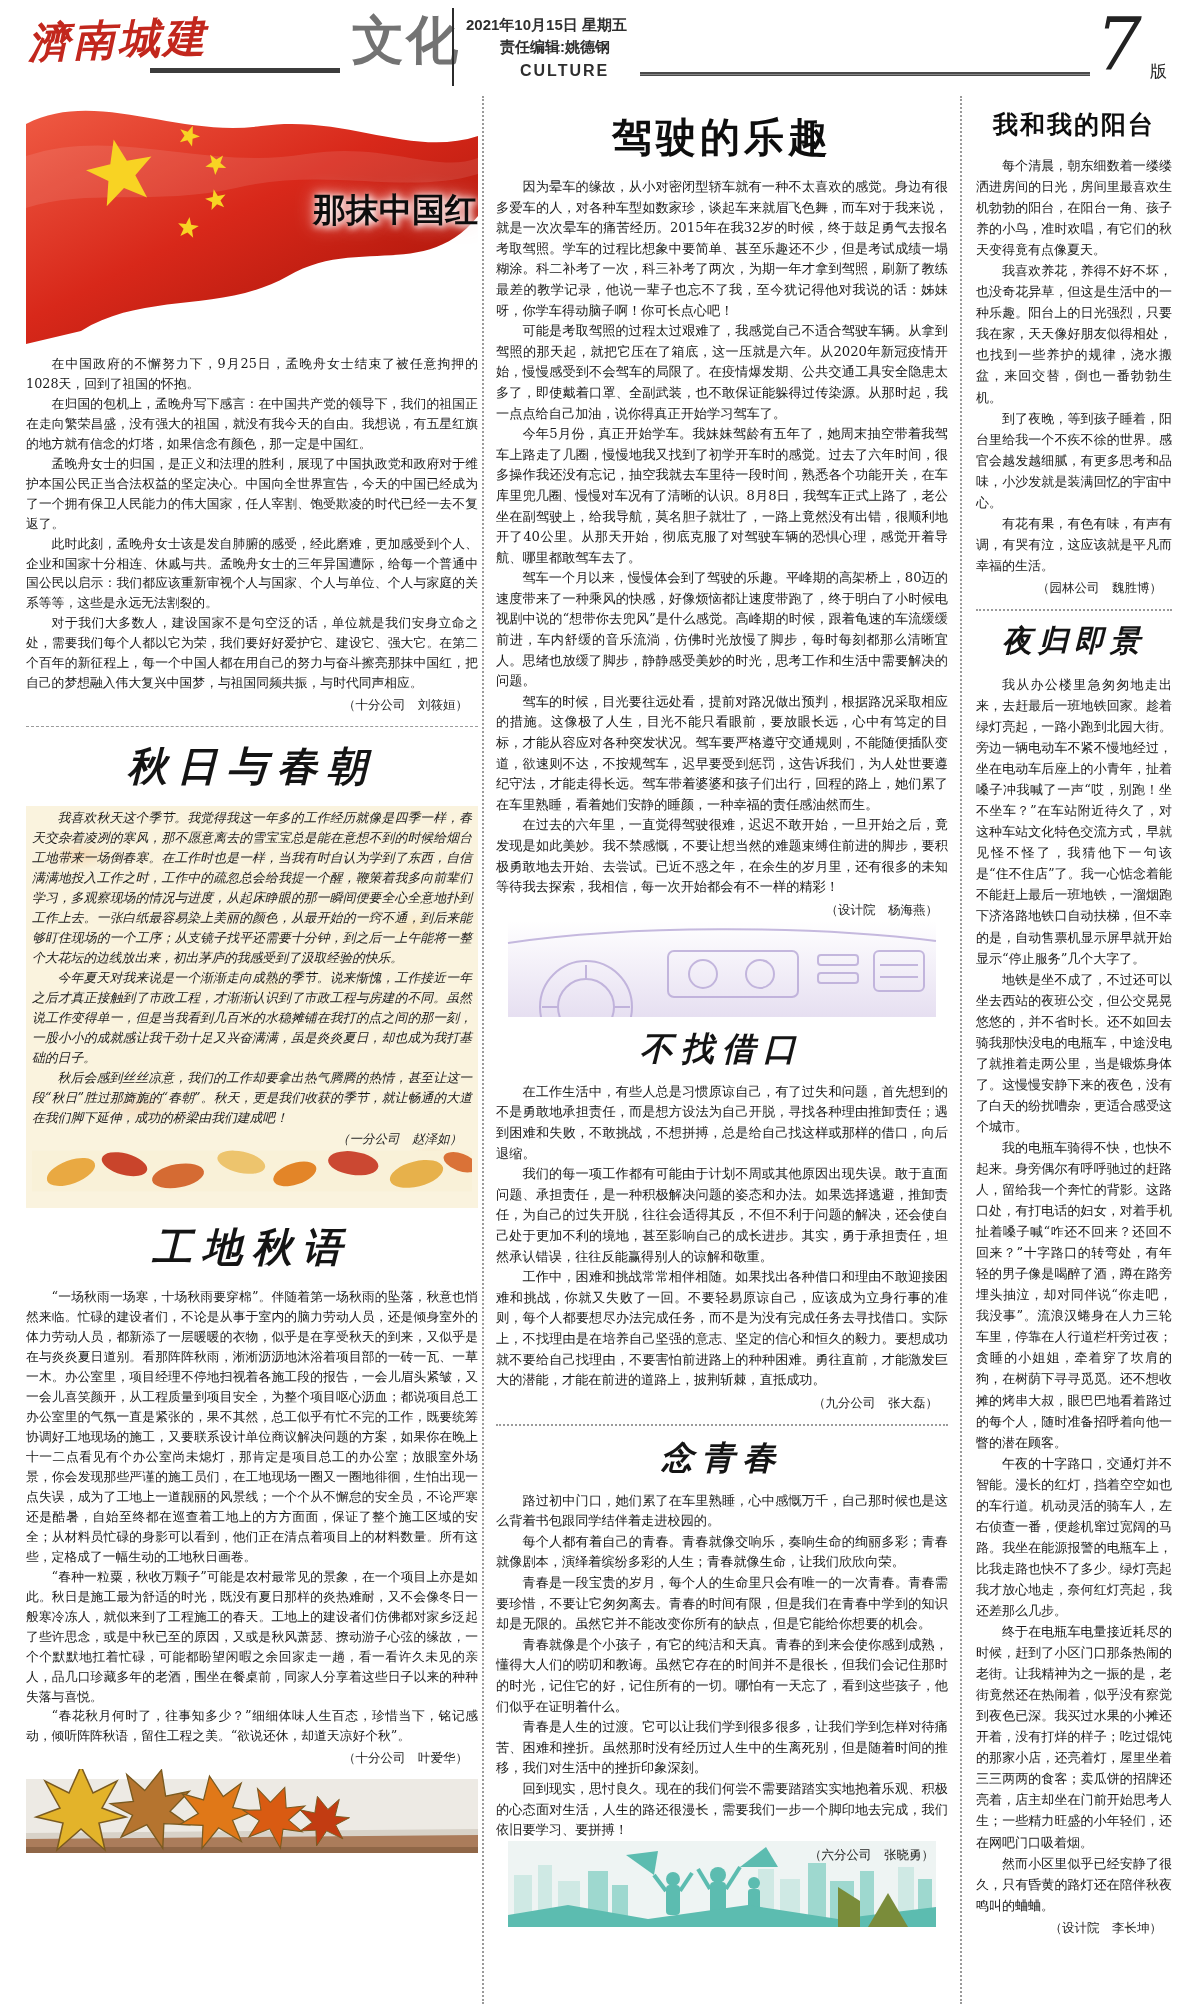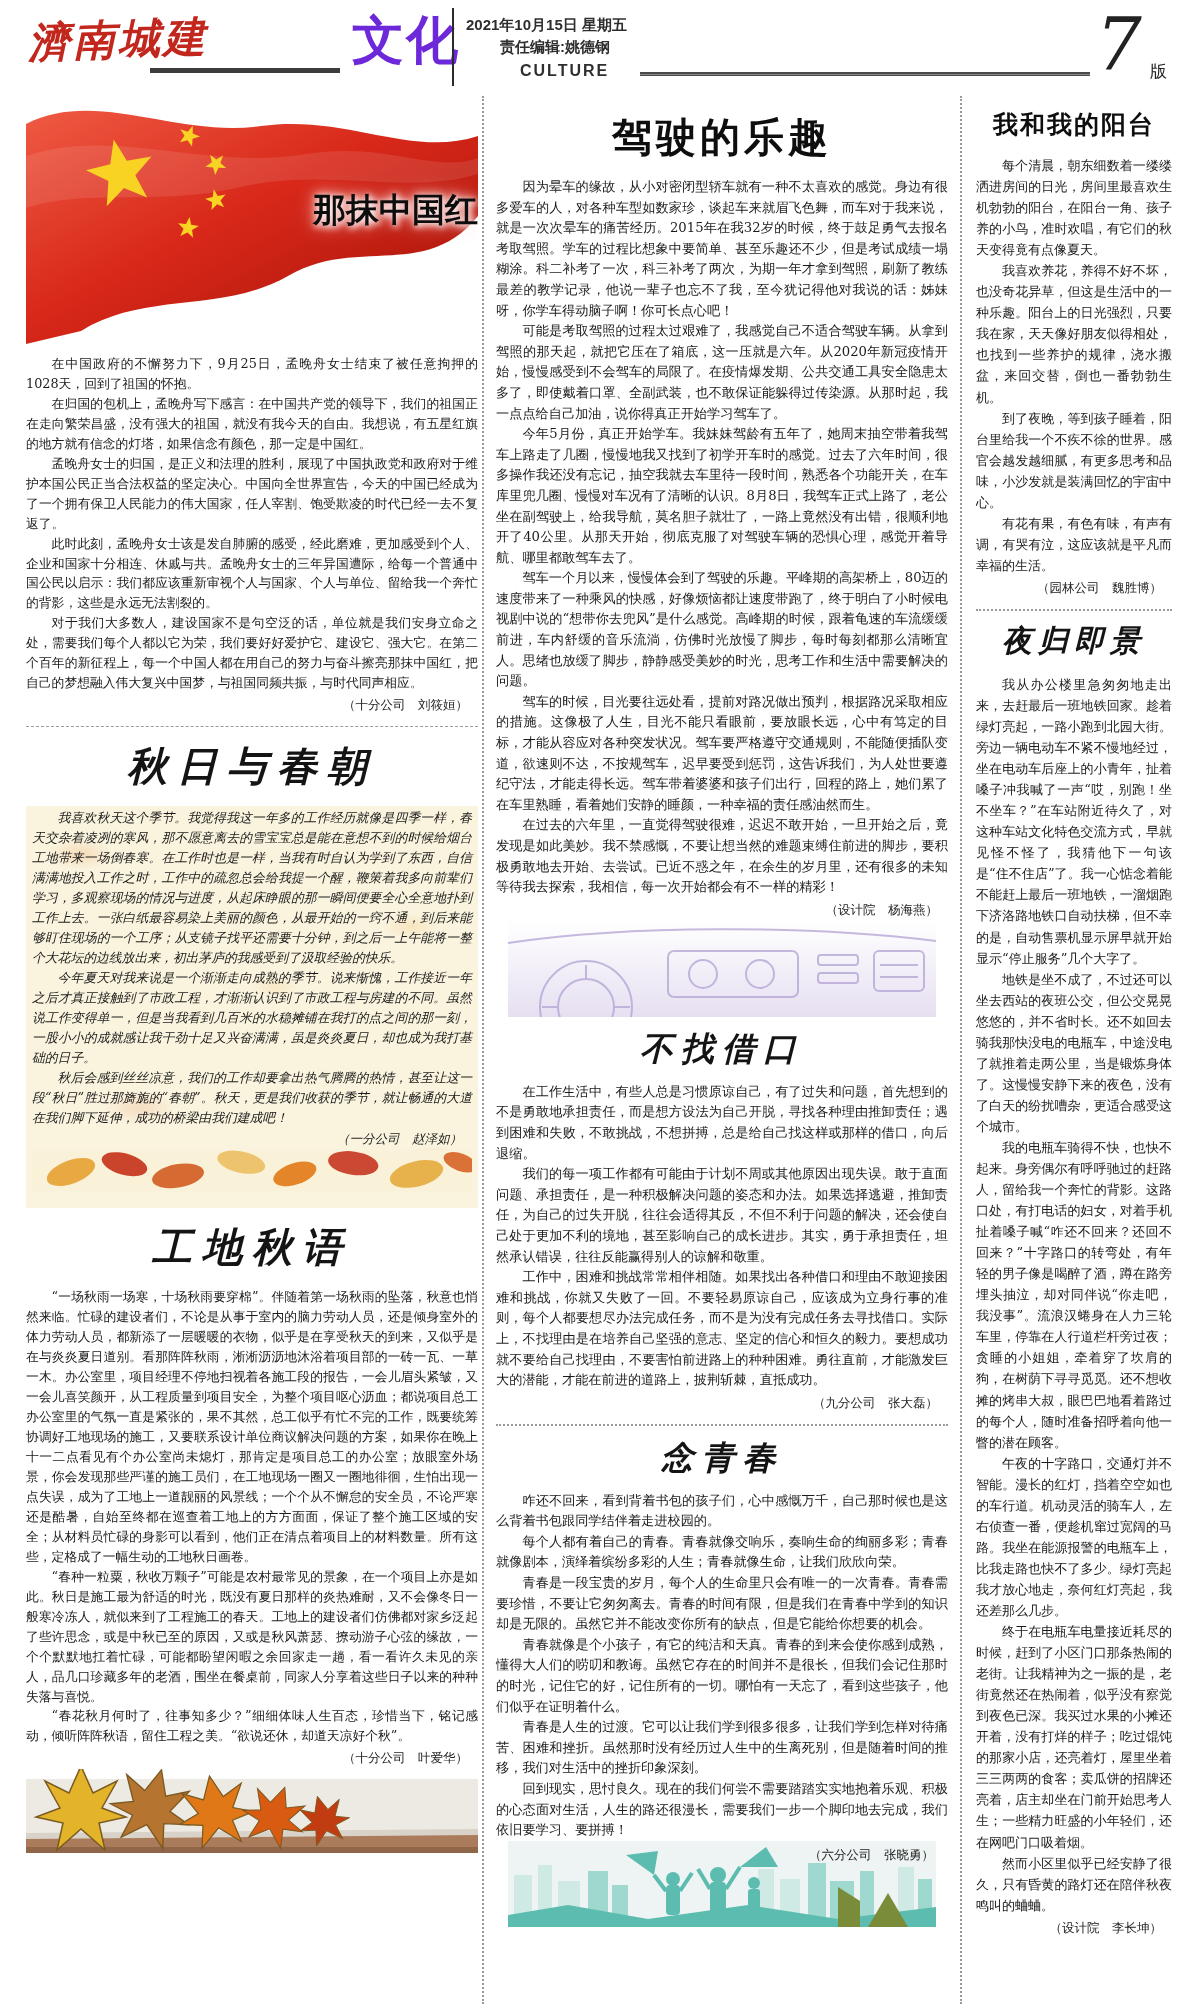--- a/index.html
+++ b/index.html
@@ -4,21 +4,21 @@
 <style>
   html,body{margin:0;padding:0;background:#e8e8e8;}
   .page{position:relative;width:1198px;height:2013px;margin:0 auto;background:#ffffff;
         font-family:"DejaVu Serif","Liberation Serif",serif;color:#1a1a1a;overflow:hidden;box-sizing:border-box;}
   
   .hdr{position:relative;height:94px;}
   .masthead{position:absolute;left:28px;top:12px;font-size:42px;font-weight:bold;font-style:italic;
             color:#c2271d;letter-spacing:3px;font-family:"DejaVu Serif",serif;transform:rotate(-2deg);}
   .masthead-rule{position:absolute;left:150px;top:68px;width:190px;height:5px;background:#3c3c3c;}
   .sec-cn{position:absolute;left:352px;top:6px;font-size:52px;font-weight:900;
-          font-family:"Liberation Sans",sans-serif;letter-spacing:2px;color:#6d28d9;}
+          font-family:"Liberation Sans",sans-serif;letter-spacing:2px;color:#737373;}
   .hdr-vline{position:absolute;left:452px;top:8px;width:2px;height:78px;background:#2b2b2b;}
   .hdr-date{position:absolute;left:466px;top:16px;font-size:15px;font-weight:bold;color:#2e2e2e;
             font-family:"Liberation Sans",sans-serif;}
   .hdr-editor{position:absolute;left:500px;top:38px;font-size:15px;font-weight:bold;color:#2e2e2e;
             font-family:"Liberation Sans",sans-serif;}
   .sec-en{position:absolute;left:520px;top:62px;font-size:16px;font-weight:bold;letter-spacing:2px;
           color:#2e2e2e;font-family:"Liberation Sans",sans-serif;}
   .hdr-rule{position:absolute;left:640px;top:72px;width:450px;height:4px;background:#4a4a4a;}
   .hdr-rule-thin{position:absolute;left:640px;top:74px;width:450px;height:1px;background:#888;}
   .page-num{position:absolute;left:1096px;top:2px;font-size:72px;font-style:italic;color:#222;
@@ -104,21 +104,21 @@
               <path transform="translate(162,132) scale(0.5) rotate(80)" d="M0,-22 L5.3,-7.3 L20.9,-6.8 L8.6,2.6 L12.9,17.8 L0,9 L-12.9,17.8 L-8.6,2.6 L-20.9,-6.8 L-5.3,-7.3 Z"></path>
             </g>
           </svg>
           <div class="t-flag">
             <div>那抹中国红</div>
           </div>
         </div>
         <p class="body">在中国政府的不懈努力下，9月25日，孟晚舟女士结束了被任意拘押的1028天，回到了祖国的怀抱。</p>
         <p class="body">在归国的包机上，孟晚舟写下感言：在中国共产党的领导下，我们的祖国正在走向繁荣昌盛，没有强大的祖国，就没有我今天的自由。我想说，有五星红旗的地方就有信念的灯塔，如果信念有颜色，那一定是中国红。</p>
         <p class="body">孟晚舟女士的归国，是正义和法理的胜利，展现了中国执政党和政府对于维护本国公民正当合法权益的坚定决心。中国向全世界宣告，今天的中国已经成为了一个拥有保卫人民能力的伟大国家，任人宰割、饱受欺凌的时代已经一去不复返了。</p>
-        <p class="body">此时此刻，孟晚舟女士该是发自肺腑的感受，经此磨难，更加感受到个人、企业和国家十分相连、休戚与共。孟晚舟女士的三年异国遭际，给每一个普通中国公民以启示：我们都应该重新审视个人与国家、个人与单位、留给我一个奔忙的背影，这些是永远无法割裂的。</p>
+        <p class="body">此时此刻，孟晚舟女士该是发自肺腑的感受，经此磨难，更加感受到个人、企业和国家十分相连、休戚与共。孟晚舟女士的三年异国遭际，给每一个普通中国公民以启示：我们都应该重新审视个人与国家、个人与单位、个人与家庭的关系等等，这些是永远无法割裂的。</p>
         <p class="body">对于我们大多数人，建设国家不是句空泛的话，单位就是我们安身立命之处，需要我们每个人都以它为荣，我们要好好爱护它、建设它、强大它。在第二个百年的新征程上，每一个中国人都在用自己的努力与奋斗擦亮那抹中国红，把自己的梦想融入伟大复兴中国梦，与祖国同频共振，与时代同声相应。</p>
         <div class="byline">（十分公司　刘筱姮）</div>
       </article>
 
       <hr class="hr-dash">
 
       <article>
         <h2 class="t-kai title-kai-big">秋日与春朝</h2>
         <div class="autumn-panel">
           <p class="body">我喜欢秋天这个季节。我觉得我这一年多的工作经历就像是四季一样，春天交杂着凌冽的寒风，那不愿意离去的雪宝宝总是能在意想不到的时候给烟台工地带来一场倒春寒。在工作时也是一样，当我有时自认为学到了东西，自信满满地投入工作之时，工作中的疏忽总会给我提一个醒，鞭策着我多向前辈们学习，多观察现场的情况与进度，从起床睁眼的那一瞬间便要全心全意地扑到工作上去。一张白纸最容易染上美丽的颜色，从最开始的一窍不通，到后来能够盯住现场的一个工序；从支镜子找平还需要十分钟，到之后一上午能将一整个大花坛的边线放出来，初出茅庐的我感受到了汲取经验的快乐。</p>
@@ -209,21 +209,21 @@
         <p class="body">在工作生活中，有些人总是习惯原谅自己，有了过失和问题，首先想到的不是勇敢地承担责任，而是想方设法为自己开脱，寻找各种理由推卸责任；遇到困难和失败，不敢挑战，不想拼搏，总是给自己找这样或那样的借口，向后退缩。</p>
         <p class="body">我们的每一项工作都有可能由于计划不周或其他原因出现失误。敢于直面问题、承担责任，是一种积极解决问题的姿态和办法。如果选择逃避，推卸责任，为自己的过失开脱，往往会适得其反，不但不利于问题的解决，还会使自己处于更加不利的境地，甚至影响自己的成长进步。其实，勇于承担责任，坦然承认错误，往往反能赢得别人的谅解和敬重。</p>
         <p class="body">工作中，困难和挑战常常相伴相随。如果找出各种借口和理由不敢迎接困难和挑战，你就又失败了一回。不要轻易原谅自己，应该成为立身行事的准则，每个人都要想尽办法完成任务，而不是为没有完成任务去寻找借口。实际上，不找理由是在培养自己坚强的意志、坚定的信心和恒久的毅力。要想成功就不要给自己找理由，不要害怕前进路上的种种困难。勇往直前，才能激发巨大的潜能，才能在前进的道路上，披荆斩棘，直抵成功。</p>
         <div class="byline">（九分公司　张大磊）</div>
       </article>
 
       <hr class="hr-dot">
 
       <article>
         <h2 class="t-kai title-kai-mid">念青春</h2>
-        <p class="body">咋还不回来，看到背着书包的孩子们，心中感慨万千，自己那时候也是这么背着书包跟同学结伴着走进校园的。</p>
+        <p class="body">路过初中门口，她们累了在车里熟睡，心中感慨万千，自己那时候也是这么背着书包跟同学结伴着走进校园的。</p>
         <p class="body">每个人都有着自己的青春。青春就像交响乐，奏响生命的绚丽多彩；青春就像剧本，演绎着缤纷多彩的人生；青春就像生命，让我们欣欣向荣。</p>
         <p class="body">青春是一段宝贵的岁月，每个人的生命里只会有唯一的一次青春。青春需要珍惜，不要让它匆匆离去。青春的时间有限，但是我们在青春中学到的知识却是无限的。虽然它并不能改变你所有的缺点，但是它能给你想要的机会。</p>
         <p class="body">青春就像是个小孩子，有它的纯洁和天真。青春的到来会使你感到成熟，懂得大人们的唠叨和教诲。虽然它存在的时间并不是很长，但我们会记住那时的时光，记住它的好，记住所有的一切。哪怕有一天忘了，看到这些孩子，他们似乎在证明着什么。</p>
         <p class="body">青春是人生的过渡。它可以让我们学到很多很多，让我们学到怎样对待痛苦、困难和挫折。虽然那时没有经历过人生中的生离死别，但是随着时间的推移，我们对生活中的挫折印象深刻。</p>
         <p class="body">回到现实，思忖良久。现在的我们何尝不需要踏踏实实地抱着乐观、积极的心态面对生活，人生的路还很漫长，需要我们一步一个脚印地去完成，我们依旧要学习、要拼搏！</p>
         <div class="caption-over">
           <div class="byline">（六分公司　张晓勇）</div>
           <svg class="img-block" viewBox="0 0 428 86" width="428" height="86">
             <rect width="428" height="86" fill="#eef4f3"></rect>
             <g fill="#cfe9e4">

